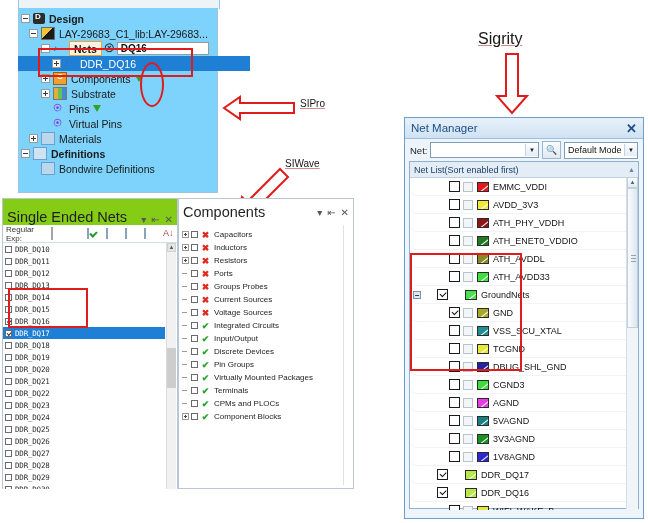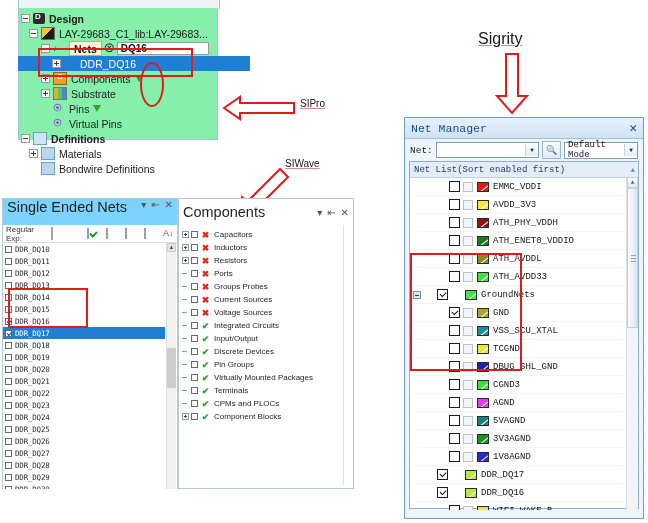--- a/index.html
+++ b/index.html
@@ -8,22 +8,22 @@
     background:#ffffff;
     font-family:"Liberation Sans", sans-serif;
     position:relative;
     overflow:hidden;
     -webkit-font-smoothing:antialiased;
   }
   .abs{position:absolute;}
 
   
   #sipro-panel{
-    left:18px;top:8px;width:200px;height:132px;
-    background:#86efac;
+    left:18px;top:8px;width:200px;height:185px;
+    background:#7dd3fc;
     border:1px solid #9fc3e0;
     border-top:none;
     box-sizing:border-box;
   }
   #sipro-toolstrip{
     left:18px;top:0px;width:200px;height:9px;
     background:#eef3f8;
     border-left:1px solid #9fc3e0;border-right:1px solid #9fc3e0;
   }
   .tree-row{
@@ -101,22 +101,22 @@
     text-decoration-color:#d08a8a;
     white-space:nowrap;
   }
 
   
   #sen-panel{
     left:2px;top:198px;width:176px;height:291px;
     background:#ffffff;border:1px solid #b9c6d4;box-sizing:border-box;
   }
   #sen-title{
-    display:flex;align-items:flex-start;height:26px;padding:0 4px;
-    background:#7dd3fc;
+    display:flex;align-items:flex-end;height:26px;padding:0 4px;
+    background:#84cc16;
   }
   #sen-title .t{font-size:14.5px;color:#1f1f1f;flex:1;}
   #sen-title .ctl{font-size:10px;color:#555;margin-left:5px;}
   #sen-filterbar{
     display:flex;align-items:center;height:17px;padding:0 3px;gap:17px;
     border-bottom:1px solid #d6dde4;
   }
   #sen-filterbar .lbl{font-size:8px;color:#333;}
   #sen-regexp{
     width:54px;height:11px;border:1px solid #a5a5a5;background:#fff;
@@ -179,21 +179,21 @@
   .cmp-exp.dash:after{display:none;}
   .cmp-cb{width:7px;height:7px;min-width:7px;border:1px solid #6b6b6b;background:#fff;margin-right:3px;box-sizing:border-box;}
   .mark{font-size:9px;font-weight:bold;margin-right:4px;width:9px;text-align:center;}
   .mark.x{color:#e02a1e;}
   .mark.v{color:#25a52b;}
   #cmp-scroll{position:absolute;right:1px;top:26px;width:8px;height:260px;background:#fff;border-left:1px solid #e0e0e0;}
 
   
   #nm{
     left:404px;top:117px;width:240px;height:402px;
-    background:#eef4fb;border:1px solid #6f9ecb;box-sizing:border-box;font-family:Liberation Mono, monospace;
+    background:#eef4fb;border:1px solid #6f9ecb;box-sizing:border-box;
   }
   #nm-titlebar{
     height:20px;background:linear-gradient(180deg,#e8f1fa,#cfe2f3);
     border-bottom:1px solid #9dc0de;
     display:flex;align-items:center;padding:0 6px;
   }
   #nm-titlebar .t{font-size:11.5px;color:#1b4f85;flex:1;}
   #nm-close{font-size:13px;color:#1b4f85;font-weight:bold;cursor:pointer;}
   #nm-netbar{height:22px;display:flex;align-items:center;padding:0 5px;gap:3px;}
   #nm-netbar .lbl{font-size:9.5px;color:#1f1f1f;}
@@ -317,29 +317,29 @@
         <span class="expander none"></span>
         <span class="ic ic-pin" style="font-size: 9px;">⦿</span>
         <span>Pins</span>
         <span class="funnel"></span>
       </div>
       <div class="tree-row tree-indent-2">
         <span class="expander none"></span>
         <span class="ic ic-pin" style="font-size: 9px;">⦿</span>
         <span>Virtual Pins</span>
       </div>
+      <div class="tree-row tree-indent-1">
+        <span class="expander plus"></span>
+        <span class="ic ic-mat"></span>
+        <span>Materials</span>
+      </div>
       <div class="tree-row bold tree-indent-0">
         <span class="expander"></span>
         <span class="ic ic-def"></span>
         <span>Definitions</span>
-      </div>
-      <div class="tree-row tree-indent-1">
-        <span class="expander plus"></span>
-        <span class="ic ic-mat"></span>
-        <span>Materials</span>
       </div>
       <div class="tree-row tree-indent-1">
         <span class="expander none"></span>
         <span class="ic ic-mat"></span>
         <span>Bondwire Definitions</span>
       </div>
     </div>
 </div>
 
 <div class="abs redbox" style="left:38px;top:48px;width:155px;height:29px;"></div>

